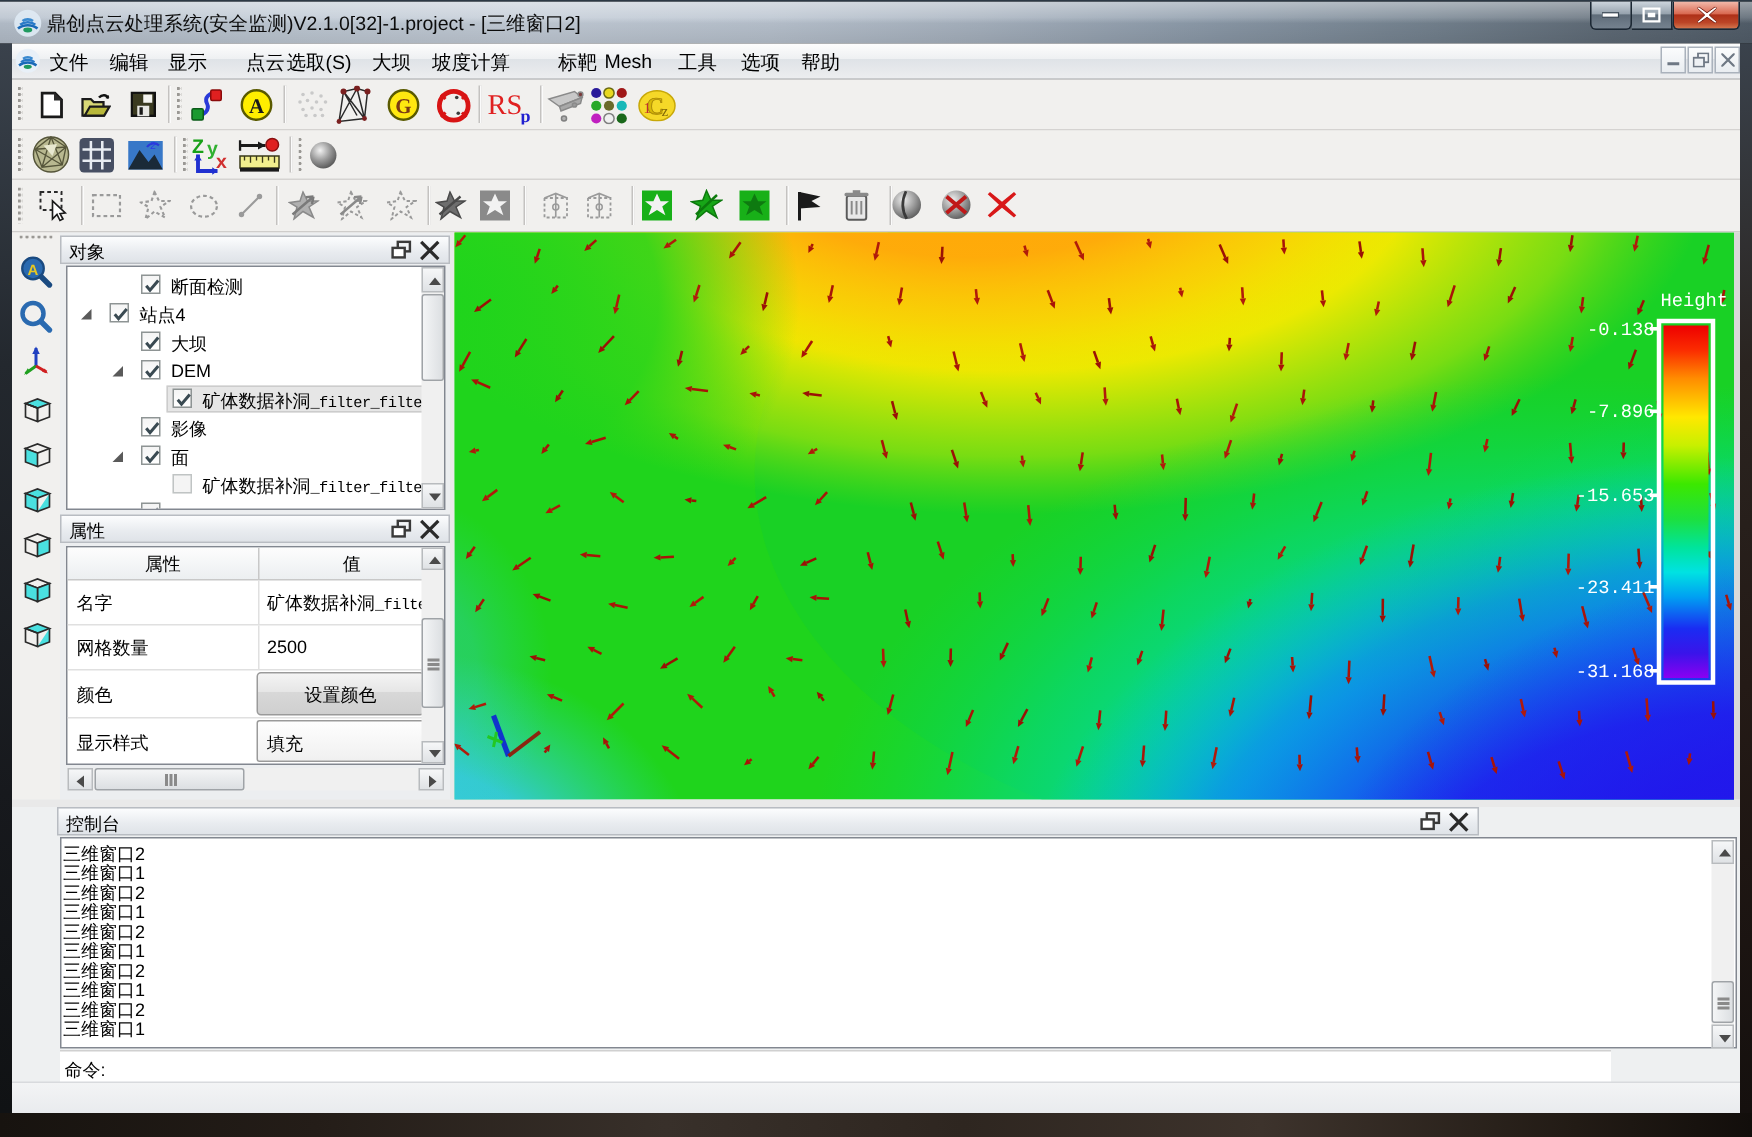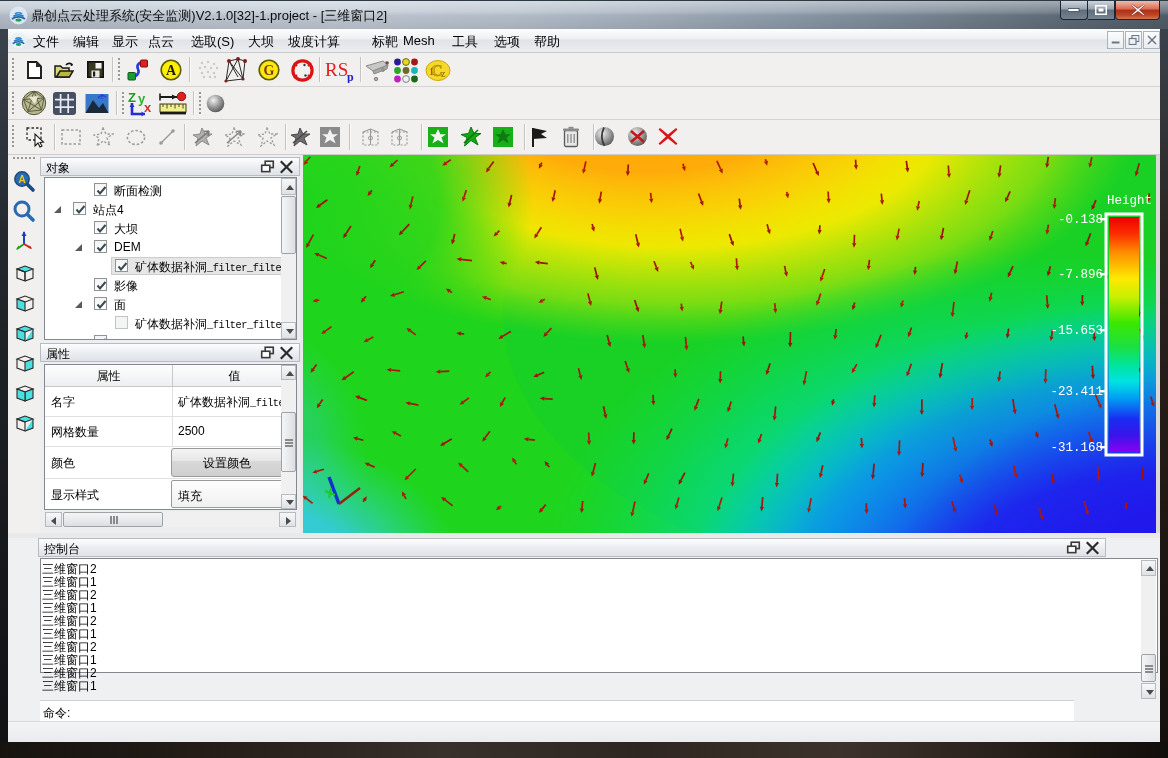--- a/index.html
+++ b/index.html
@@ -53,22 +53,22 @@
 .sbtn{position:absolute;width:15px;height:17px;background:linear-gradient(180deg,#f6f7f8,#dfe2e5);border:1px solid #b8bbbe;box-sizing:border-box;}
 .sbtnh{position:absolute;width:17px;height:15px;background:linear-gradient(180deg,#f6f7f8,#dfe2e5);border:1px solid #b8bbbe;box-sizing:border-box;}
 .sthumb{position:absolute;background:linear-gradient(90deg,#f4f5f6,#dcdfe2);border:1px solid #9fa3a7;box-sizing:border-box;border-radius:2px;}
 .sthumbh{position:absolute;background:linear-gradient(180deg,#f4f5f6,#dcdfe2);border:1px solid #9fa3a7;box-sizing:border-box;border-radius:2px;}
 .arr{position:absolute;width:0;height:0;}
 
 #proptable{position:absolute;background:#fff;border:1px solid #828790;box-sizing:border-box;font-size:12px;overflow:hidden;}
 .prow{position:absolute;left:0;right:0;border-bottom:1px solid #e0e0e0;}
 .pcell{position:absolute;top:0;bottom:0;white-space:nowrap;overflow:hidden;}
 
-#consoletitle{left:38px;top:538px;width:1068px;height:19px;}
-#consolebox{left:40px;top:558px;width:1118px;height:115px;background:#fff;border:1px solid #828790;box-sizing:border-box;font-size:12px;color:#000;}
+#consoletitle{left:38px;top:538px;width:948px;height:19px;}
+#consolebox{left:40px;top:558px;width:1118px;height:141px;background:#fff;border:1px solid #828790;box-sizing:border-box;font-size:12px;color:#000;}
 .cline{position:absolute;left:1px;height:13px;}
 #cmdrow{left:40px;top:700px;width:1034px;height:21px;background:#fff;border-top:1px solid #d0d0d0;font-size:12px;}
 #statusstrip{left:8px;top:721px;width:1152px;height:21px;background:linear-gradient(180deg,#f3f4f5,#e9ebee);border-top:1px solid #d8dadd;box-sizing:border-box;}
 
 #brd_l{left:0;top:29px;width:8px;height:713px;background:linear-gradient(180deg,#3a424c 0%,#23282e 30%,#17191d 70%,#101214 100%);}
 #brd_r{left:1160px;top:29px;width:8px;height:713px;background:linear-gradient(180deg,#3a424c 0%,#2a2420 30%,#241a16 60%,#15100e 100%);}
 #brd_b{left:0;top:742px;width:1168px;height:16px;background:linear-gradient(90deg,#17130f 0%,#241d18 18%,#38302a 38%,#2e2620 55%,#3d332c 72%,#221b15 90%,#120e0b 100%);}
 #gap1{left:8px;top:533px;width:1152px;height:5px;background:#e9e9e9;}
 #gap2{left:300px;top:155px;width:3px;height:378px;background:#e9e9e9;}
 #gap3{left:1156px;top:155px;width:4px;height:378px;background:#d9d9d9;}
@@ -107,21 +107,21 @@
   <svg style="position:absolute;left:2px;top:3px" width="17" height="17" viewBox="0 0 19 19">
     <circle cx="9.5" cy="9.5" r="9" fill="#e8f0f8"></circle>
     <path d="M3 13 A 9 7 0 0 1 16 13" stroke="#1a6ab8" stroke-width="1.8" fill="none"></path>
     <path d="M4.5 10.5 A 7 5.5 0 0 1 14.5 10.5" stroke="#2a7ac8" stroke-width="1.8" fill="none"></path>
     <path d="M6 8 A 5 4 0 0 1 13 8" stroke="#3a8ad0" stroke-width="1.8" fill="none"></path>
     <ellipse cx="9.5" cy="14" rx="3" ry="1.6" fill="#1f9a60"></ellipse>
   </svg>
   <div class="mitem" style="left:25px;">文件</div>
   <div class="mitem" style="left:65px;">编辑</div>
   <div class="mitem" style="left:104px;">显示</div>
-  <div class="mitem" style="left:140px;">点云</div>
+  <div class="mitem" style="left:156px;">点云</div>
   <div class="mitem" style="left:183px;">选取(S)</div>
   <div class="mitem" style="left:240px;">大坝</div>
   <div class="mitem" style="left:280px;">坡度计算</div>
   <div class="mitem" style="left:364px;">标靶</div>
   <div class="mitem" style="left:395px;">Mesh</div>
   <div class="mitem" style="left:444px;">工具</div>
   <div class="mitem" style="left:486px;">选项</div>
   <div class="mitem" style="left:526px;">帮助</div>
   <div class="mdibtn" style="left:1099px;width:17px;height:18px;">
         <svg width="9" height="9" viewBox="0 0 9 9">

